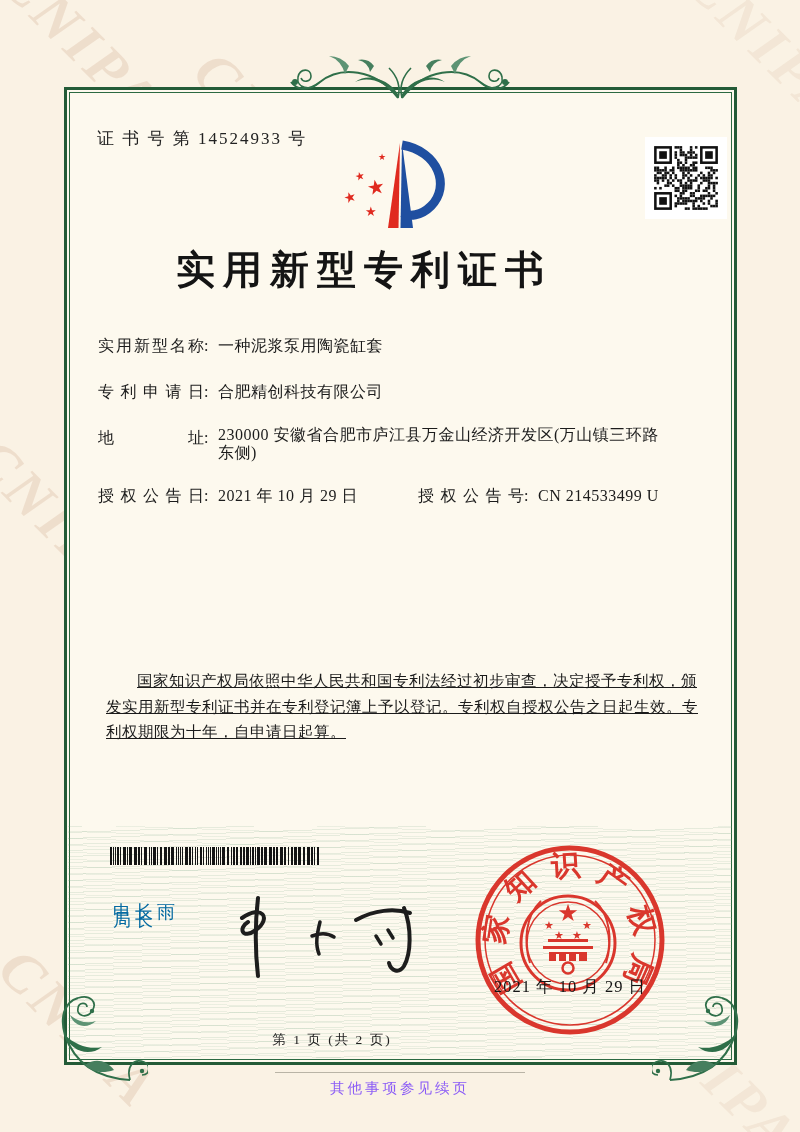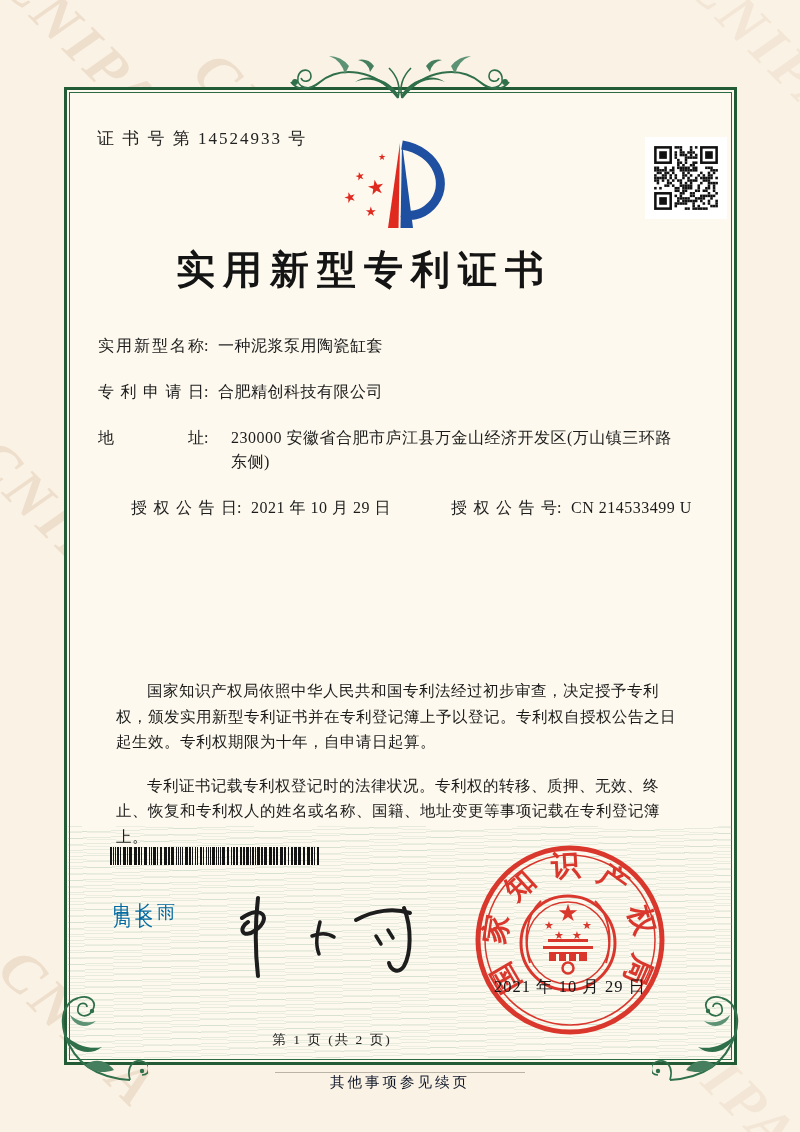--- a/index.html
+++ b/index.html
@@ -43,41 +43,41 @@
   }
   
   .fields{left:98px;top:334px;width:600px;font-size:16px;}
   .frow{margin-bottom:22px;line-height:24px;white-space:nowrap;}
   .frow .lbl{
     display:inline-block;width:106px;text-align:justify;text-align-last:justify;
     vertical-align:top;
   }
   .frow .colon{display:inline-block;width:14px;vertical-align:top;}
   .frow .val{display:inline-block;vertical-align:top;letter-spacing:.5px;}
-  .frow .val.wrap{width:452px;white-space:normal;line-height:24px;margin-left:13px;}
-  .grant-row{white-space:nowrap;margin-left:33px;}
+  .frow .val.wrap{width:452px;white-space:normal;line-height:18px;}
+  .grant-row{white-space:nowrap;}
   .grant-row .g2{margin-left:56px;}
   
   .paras{left:98px;top:660px;width:610px;font-size:15.5px;line-height:25.5px;
     letter-spacing:.5px;color:#1b1b1b;}
-  .paras p{margin:18px;text-indent:2em;}
+  .paras p{margin:8px;text-indent:2em;text-decoration:underline;}
   
   .barcode{left:110px;top:847px;width:212px;height:18px;}
   .barcode rect{fill:#141414;}
   .signer{left:113px;font-size:18px;letter-spacing:4px;color:#0369a1;}
   .signature{left:228px;top:890px;width:200px;height:95px;}
   .seal{left:473px;top:843px;width:195px;height:195px;opacity:.93;}
   .seal-date{left:470px;top:976px;width:200px;text-align:center;
     font-size:16.5px;color:#151515;letter-spacing:1px;}
   .footer{left:0;top:1031px;width:664px;text-align:center;font-size:13.5px;
     letter-spacing:2px;color:#222;}
   .cont-note{
     left:50%;top:1072px;transform:translateX(-50%);
-    width:250px;border-top:1px solid #b9b4a6;
-    text-align:center;font-size:14.5px;letter-spacing:3px;color:#0f172a;
+    width:250px;border-top:1px solid #b9b4a6;padding-top:6px;
+    text-align:center;font-size:14.5px;letter-spacing:3px;color:#8b5cf6;
   }
   
   .flourish path, .flourish circle{vector-effect:non-scaling-stroke;}
   .corner-right{transform:scaleX(-1);}
 </style>
 </head>
 <body>
 
 <span class="wm" style="left:-18px;top:8px">CNIPA</span>
 <span class="wm" style="left:175px;top:98px">CNIPA</span>
@@ -405,21 +405,20 @@
       <span class="lbl">授权公告日</span><span class="colon">:</span><span class="val">2021 年 10 月 29 日</span>
     </span>
     <span class="g2">
       <span class="lbl">授权公告号</span><span class="colon">:</span><span class="val">CN 214533499 U</span>
     </span>
   </div>
 </div>
 
 <div class="abs paras">
   <p>国家知识产权局依照中华人民共和国专利法经过初步审查，决定授予专利权，颁发实用新型专利证书并在专利登记簿上予以登记。专利权自授权公告之日起生效。专利权期限为十年，自申请日起算。</p>
-  <p>专利证书记载专利权登记时的法律状况。专利权的转移、质押、无效、终止、恢复和专利权人的姓名或名称、国籍、地址变更等事项记载在专利登记簿上。</p>
 </div>
 
 <svg class="abs barcode" width="212" height="18">
   <g id="barcode-bars">
       <rect x="0" y="0" width="2" height="18"></rect>
       <rect x="3" y="0" width="1" height="18"></rect>
       <rect x="5" y="0" width="1" height="18"></rect>
       <rect x="7" y="0" width="2" height="18"></rect>
       <rect x="10" y="0" width="1" height="18"></rect>
       <rect x="13" y="0" width="3" height="18"></rect>

